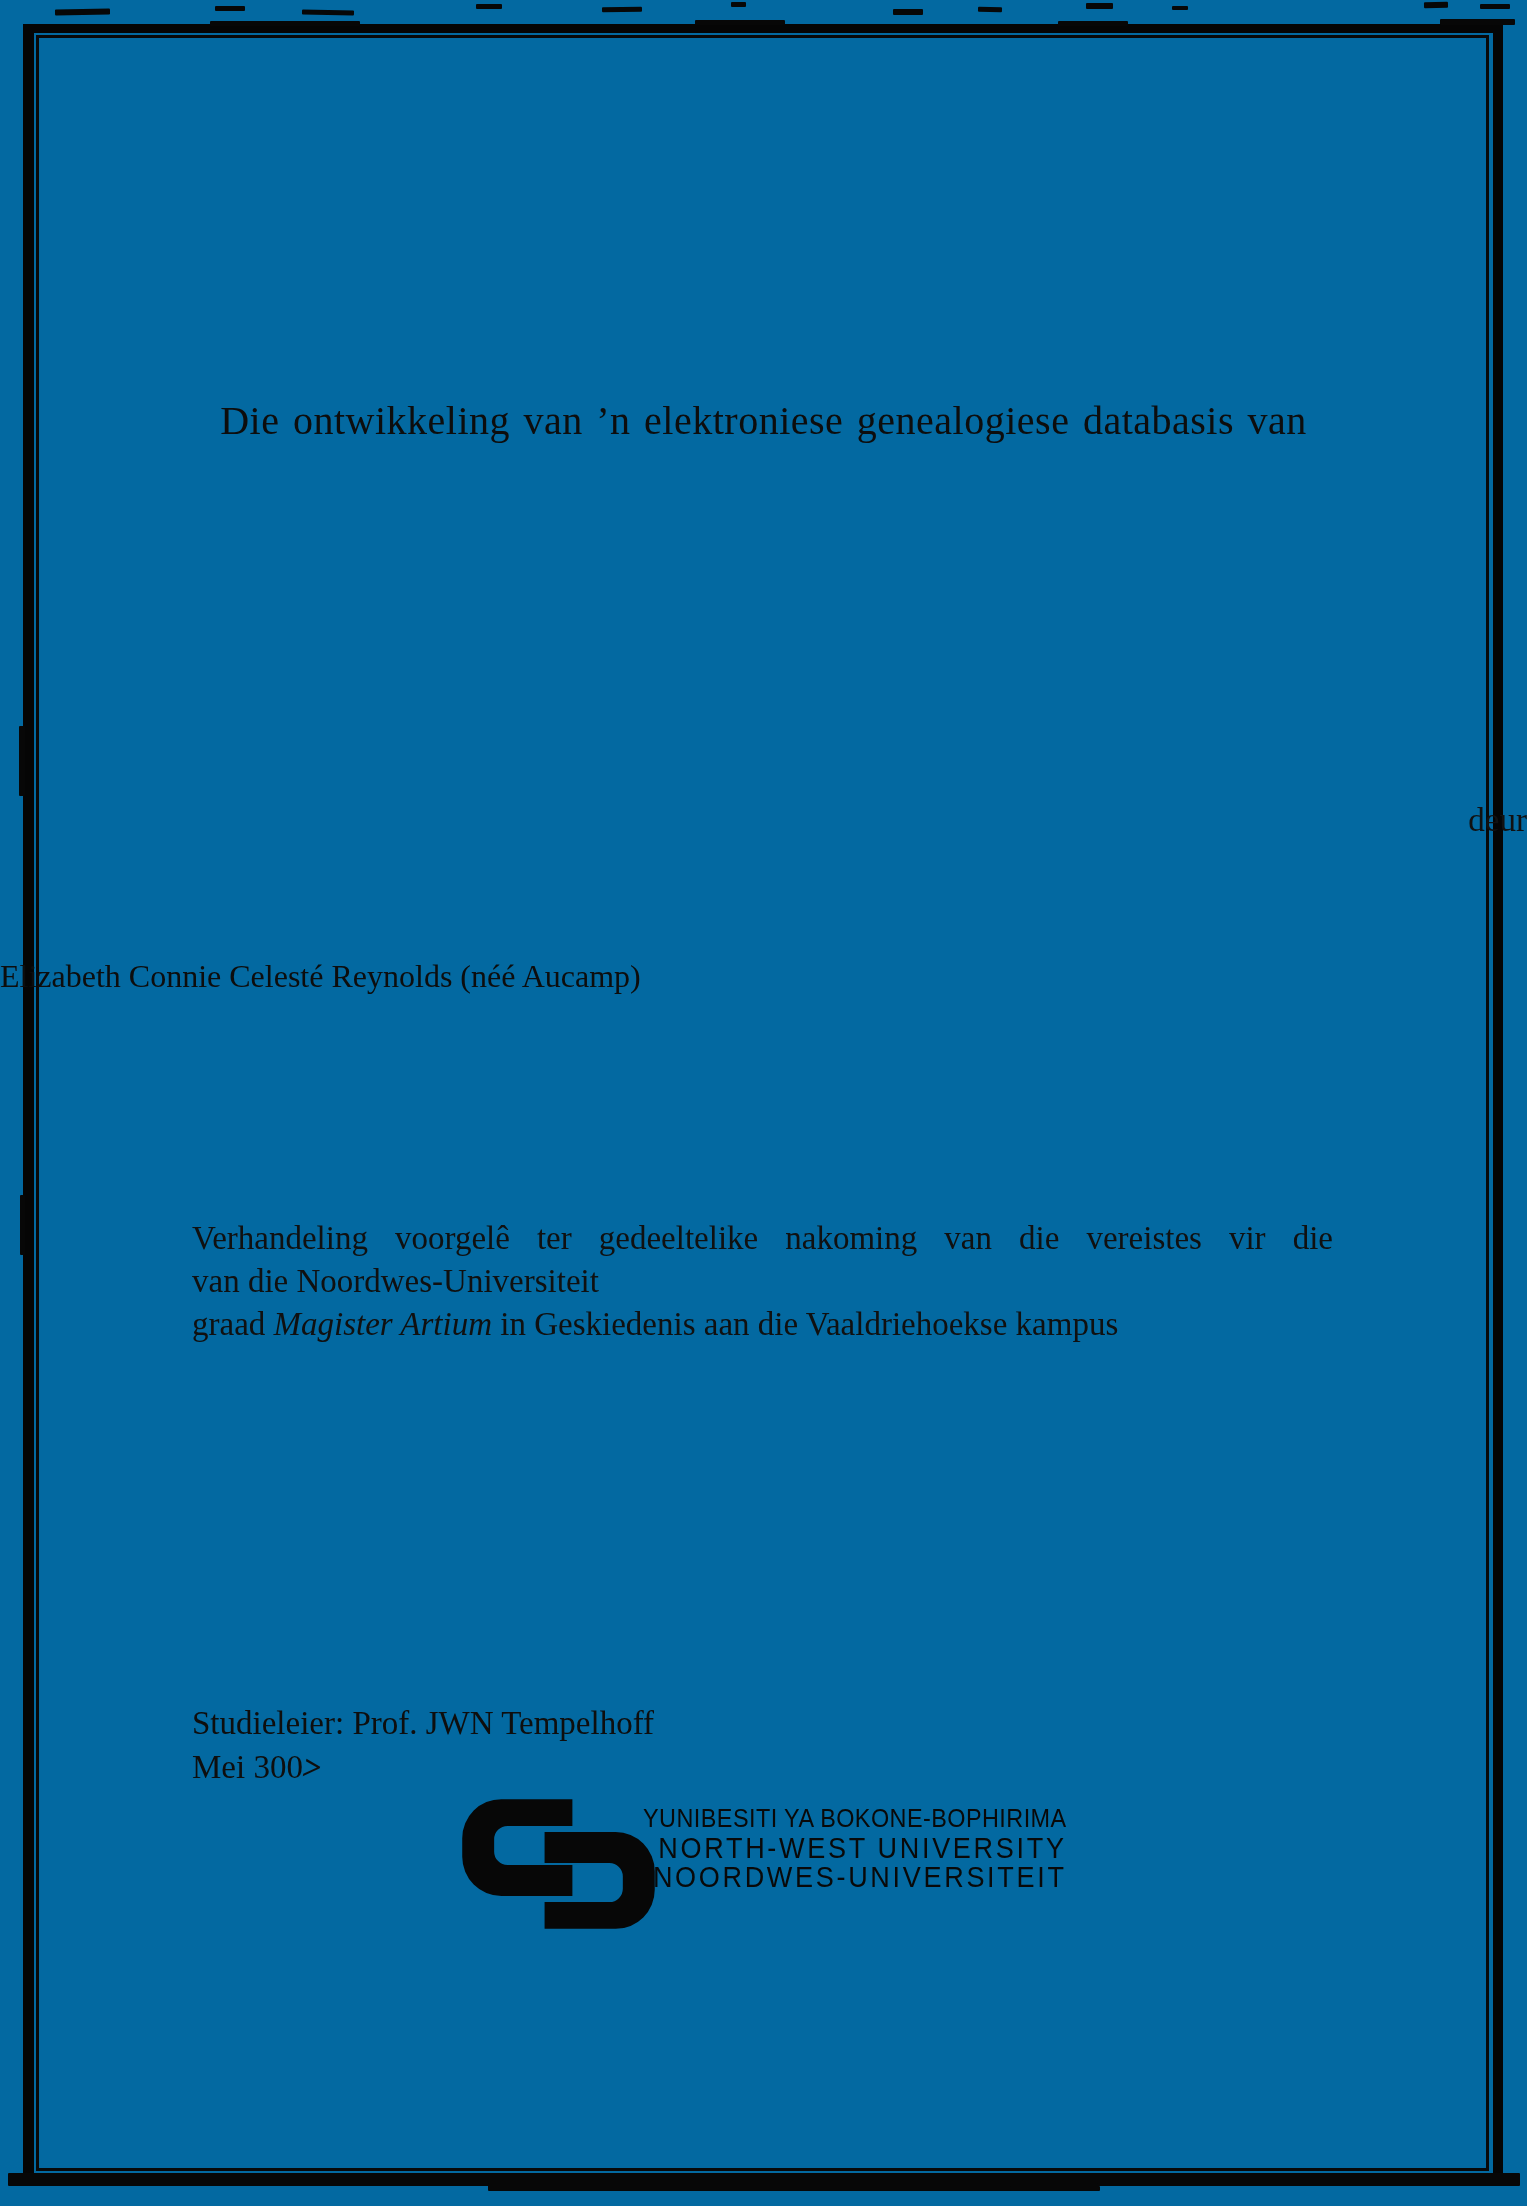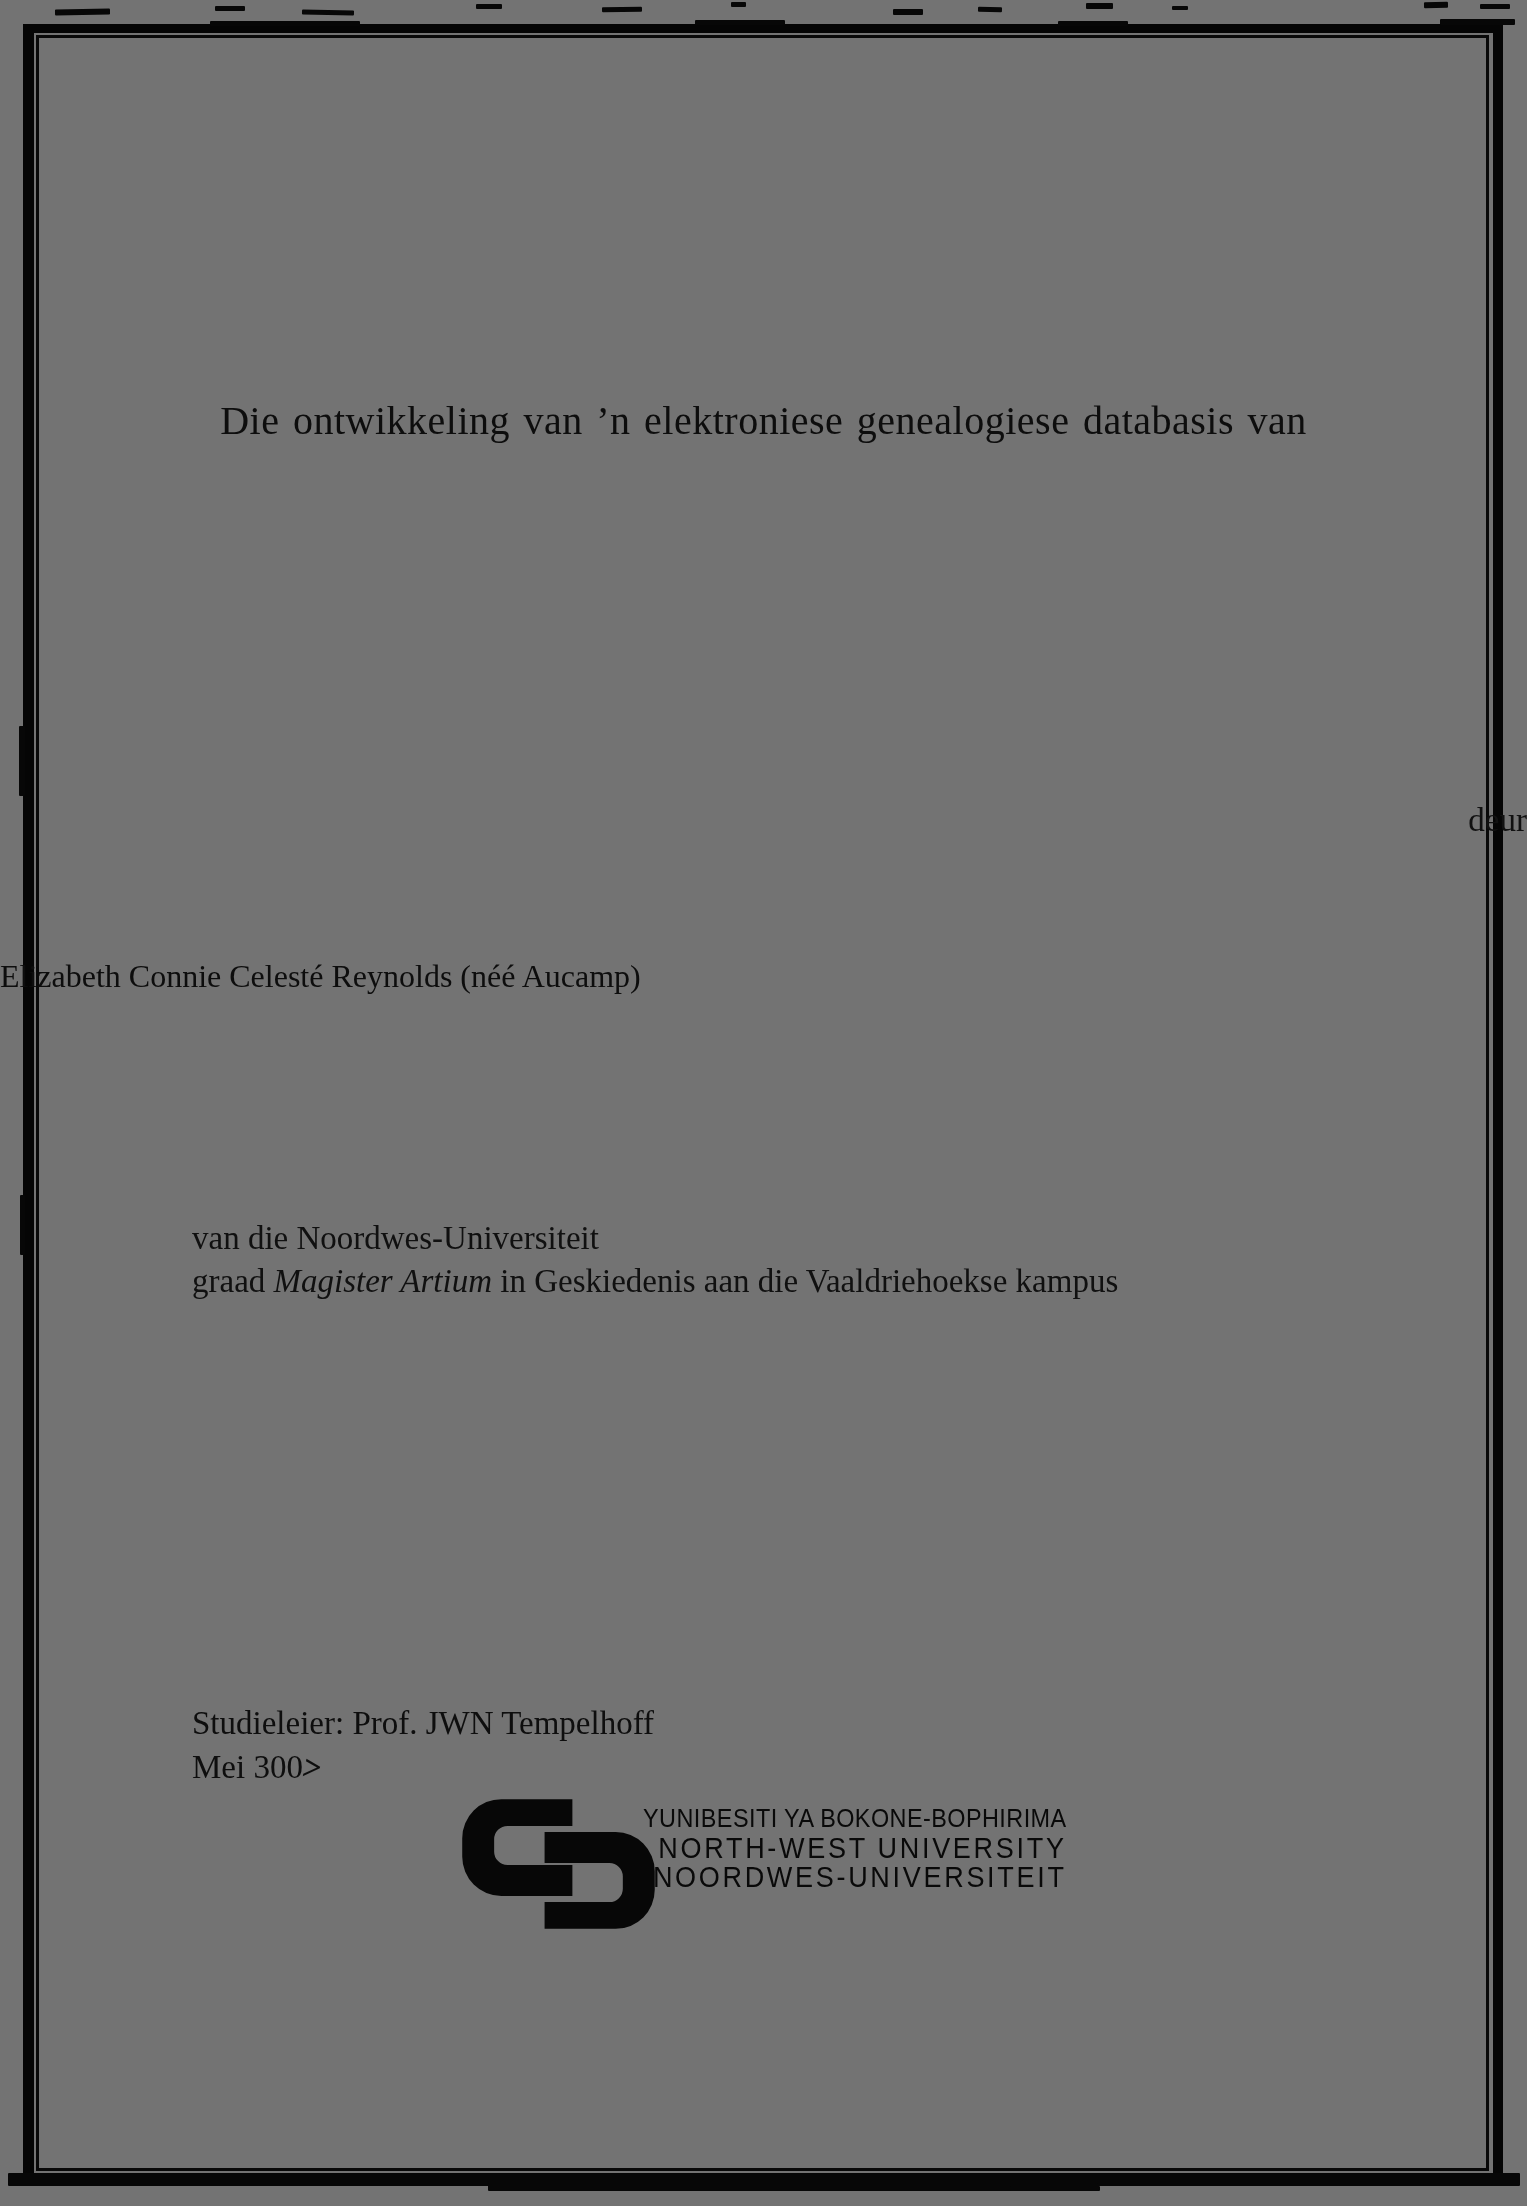--- a/index.html
+++ b/index.html
@@ -4,21 +4,21 @@
 <style>
   html,body{margin:0;padding:0;}
   body{
     width:1527px;height:2206px;
     background:#ffffff;
     font-family:"Liberation Serif","DejaVu Serif",serif;
     color:#0b0b0b;
     position:relative;
     overflow:hidden;
   }
-  .page{position:absolute;inset:0;background:#737373;}
+  .page{position:absolute;inset:0;background:#0369a1;}
 
   
   .frame-outer{
     position:absolute;left:23px;top:24px;width:1480px;height:2162px;
     border-style:solid;border-color:#050505;
     border-width:9px 10px 12px 11px;
     box-sizing:border-box;
   }
   .frame-inner{
     position:absolute;left:36px;top:35px;width:1453px;height:2136px;
@@ -84,20 +84,21 @@
 
   <div class="title">
     <div>Die ontwikkeling van ’n elektroniese genealogiese databasis van</div>
   </div>
 
   <div class="byline">deur</div>
 
   <div class="author">Elizabeth Connie Celesté Reynolds (néé Aucamp)</div>
 
   <div class="statement">
+    <div class="justified">Verhandeling voorgelê ter gedeeltelike nakoming van die vereistes vir die</div>
     <div>van die Noordwes-Universiteit</div>
     <div><span>graad </span><span class="ital">Magister Artium</span><span> in Geskiedenis aan die Vaaldriehoekse kampus</span></div>
   </div>
 
   <div class="supervisor-block">
     <div>Studieleier: Prof. JWN Tempelhoff</div>
     <div><span>Mei 300</span><span class="glyph7">&gt;</span></div>
   </div>
 
   <div class="logo-mark">

